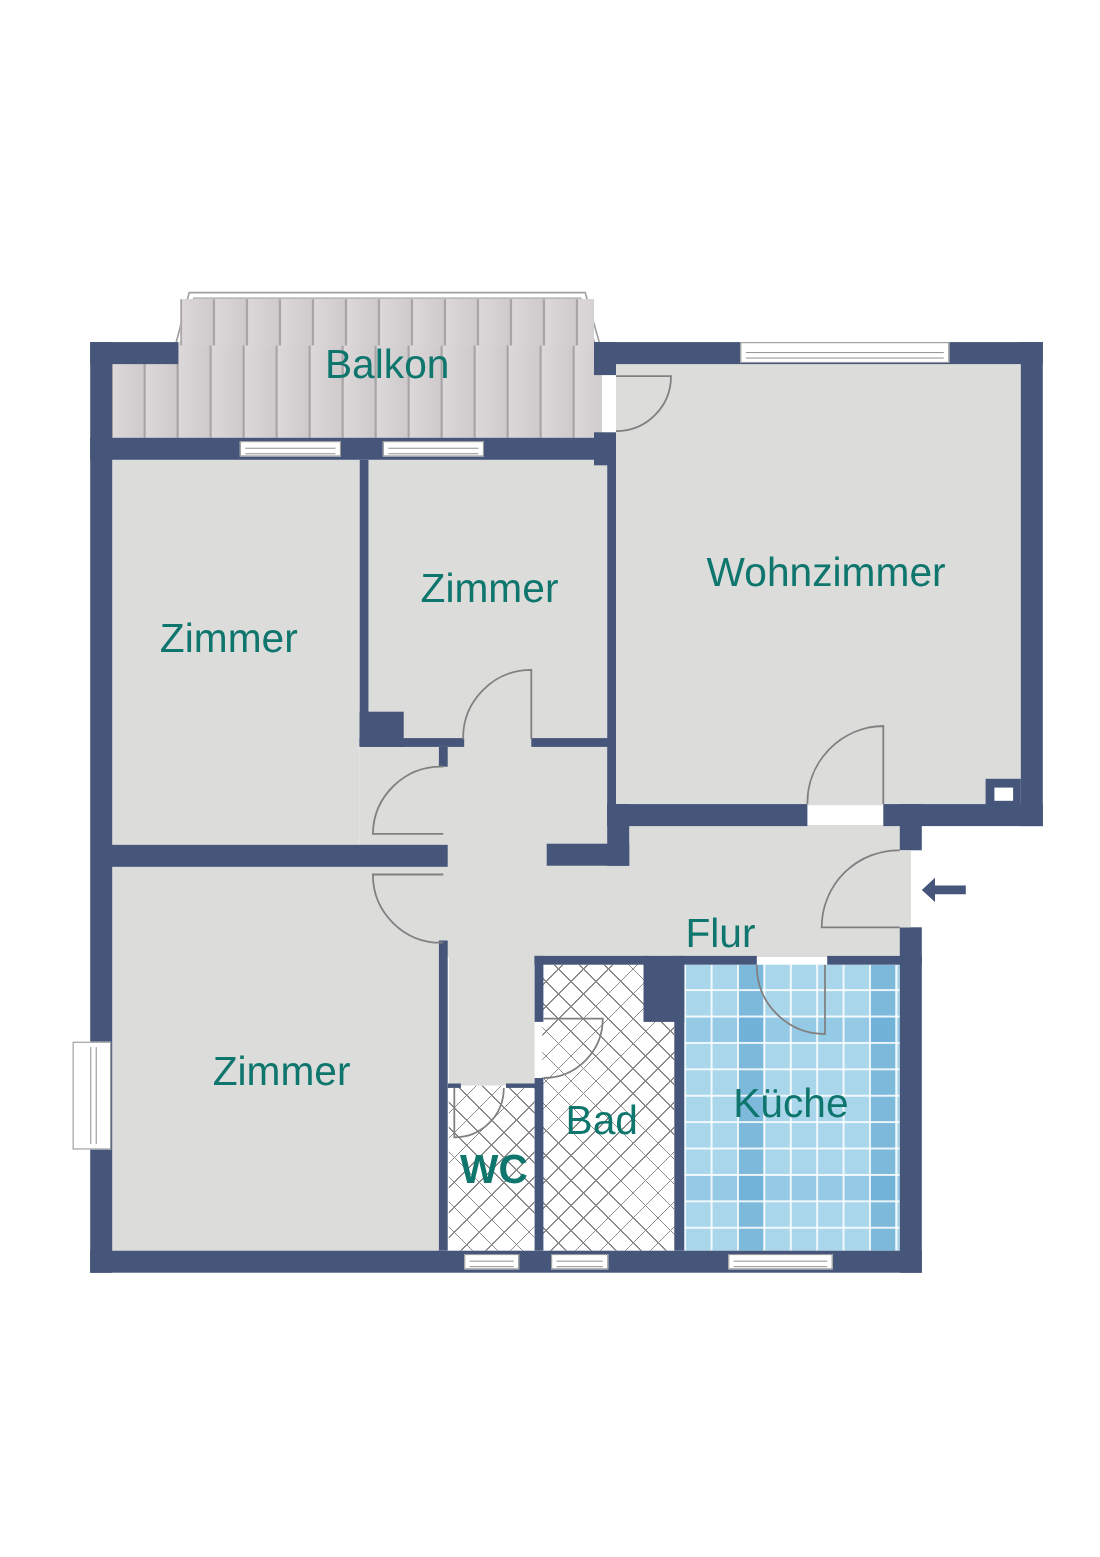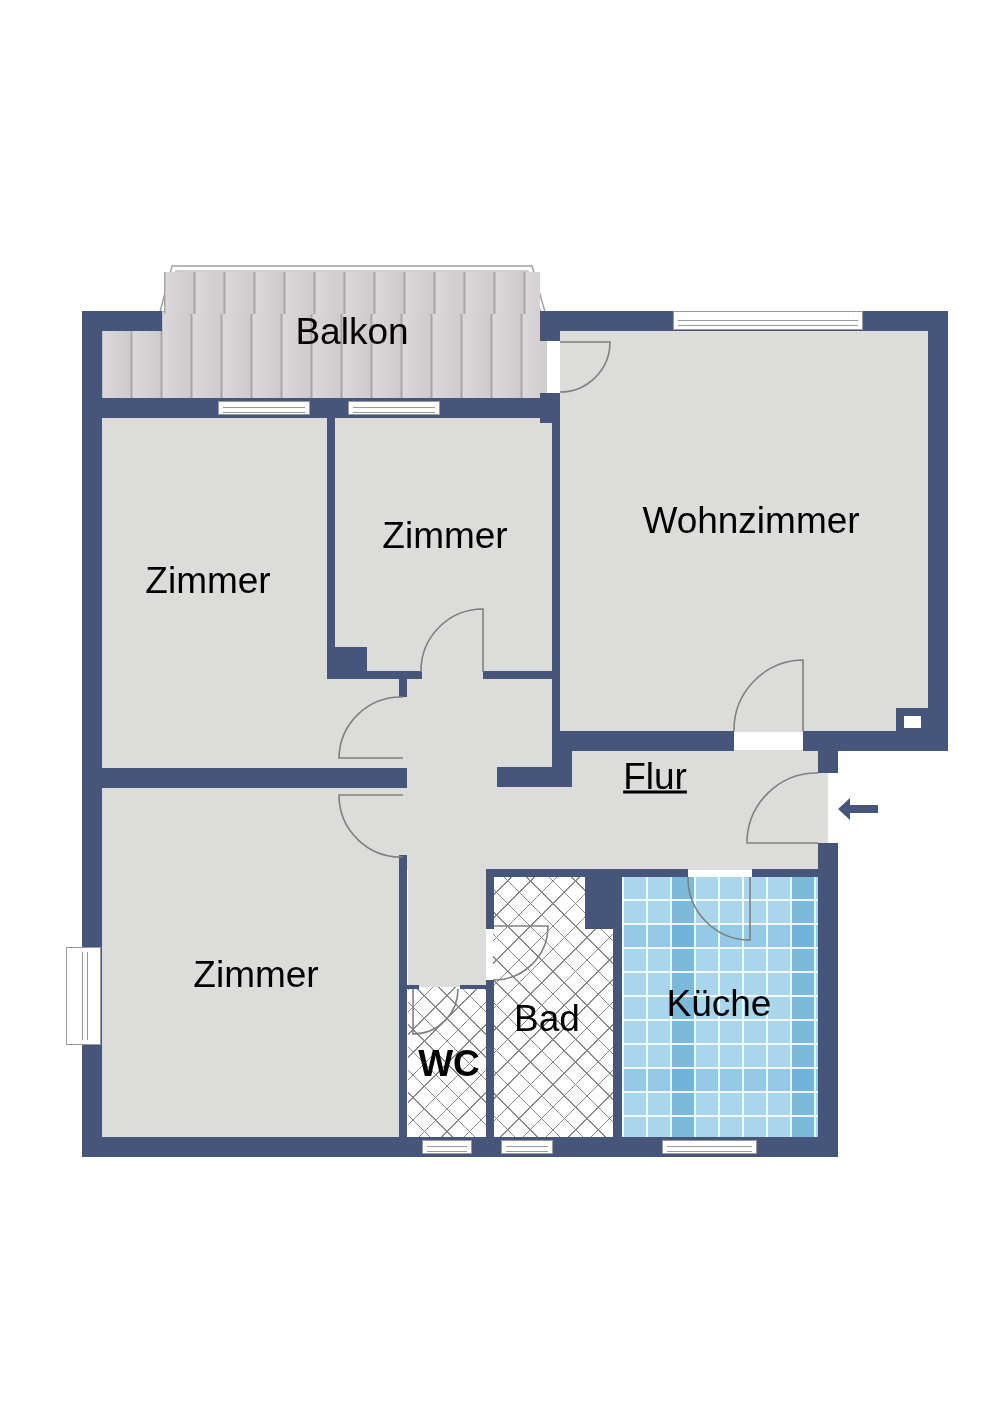--- a/index.html
+++ b/index.html
@@ -20,21 +20,21 @@
       background-image:
         linear-gradient(90deg, rgba(255,255,255,0.85) 0 2px, transparent 2px),
         linear-gradient(0deg, rgba(255,255,255,0.85) 0 2px, transparent 2px),
         repeating-linear-gradient(90deg, transparent 0 48px, rgba(70,150,200,0.45) 48px 72px, transparent 72px 120px),
         repeating-linear-gradient(0deg, transparent 0 72px, rgba(110,180,220,0.35) 72px 96px, transparent 96px 144px);
       background-size: 24px 24px, 24px 24px, 120px 144px, 120px 144px;
     }
     .window { position:absolute; background:#ffffff; border:1px solid #9a9a9a; box-sizing:border-box; }
     .window::after { content:""; position:absolute; left:4px; right:4px; top:45%; height:4px; border-top:1px solid #9a9a9a; border-bottom:1px solid #9a9a9a; }
     .window.v::after { left:45%; right:auto; top:4px; bottom:4px; width:4px; height:auto; border:none; border-left:1px solid #9a9a9a; border-right:1px solid #9a9a9a; }
-    .label { position:absolute; color:#000000; font-size:37px; white-space:nowrap; transform:translate(-50%,-50%); line-height:1; }
+    .label { position:absolute; color:#0f766e; font-size:37px; white-space:nowrap; transform:translate(-50%,-50%); line-height:1; }
     svg.overlay { position:absolute; left:0; top:0; width:1000px; height:1415px; pointer-events:none; }
   </style>
 </head>
 <body>
 
 <svg class="overlay" viewBox="0 0 1000 1415">
   <polygon points="160,312 172,266 532,266 545,312" fill="#ffffff" stroke="#a0a0a0" stroke-width="1.5"></polygon>
   <polygon points="164,312 176,271 528,271 541,312" fill="#ffffff" stroke="#a0a0a0" stroke-width="1"></polygon>
 </svg>
 
@@ -123,17 +123,17 @@
 </svg>
 
 <svg class="abs" style="left:838px; top:796px;" width="44" height="26" viewBox="0 0 44 26">
   <polygon points="0,13 12,2 12,9 40,9 40,17 12,17 12,24" fill="#45567a"></polygon>
 </svg>
 
 <div class="label" style="left:352px; top:331px;">Balkon</div>
 <div class="label" style="left:208px; top:580px;">Zimmer</div>
 <div class="label" style="left:445px; top:535px;">Zimmer</div>
 <div class="label" style="left:751px; top:520px;">Wohnzimmer</div>
-<div class="label" style="left:655px; top:776px;text-decoration:underline;">Flur</div>
+<div class="label" style="left:655px; top:848px;">Flur</div>
 <div class="label" style="left:256px; top:974px;">Zimmer</div>
 <div class="label" style="left:449px; top:1063px;font-weight:bold;">WC</div>
 <div class="label" style="left:547px; top:1018px;">Bad</div>
 <div class="label" style="left:719px; top:1003px;">Küche</div>
 
 </body></html>

